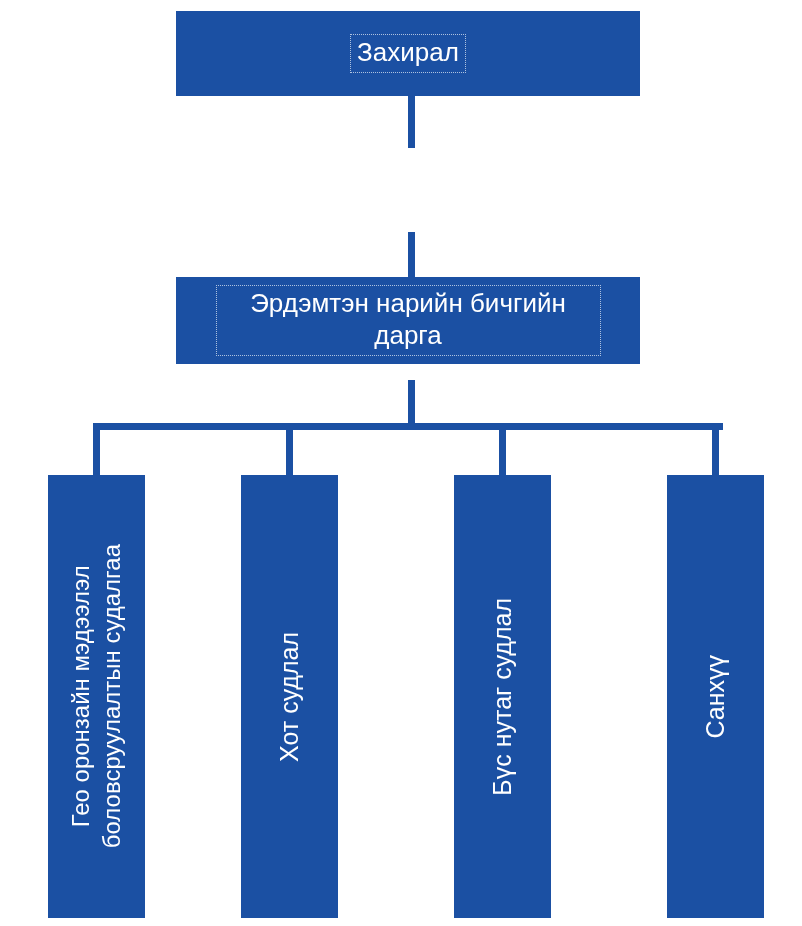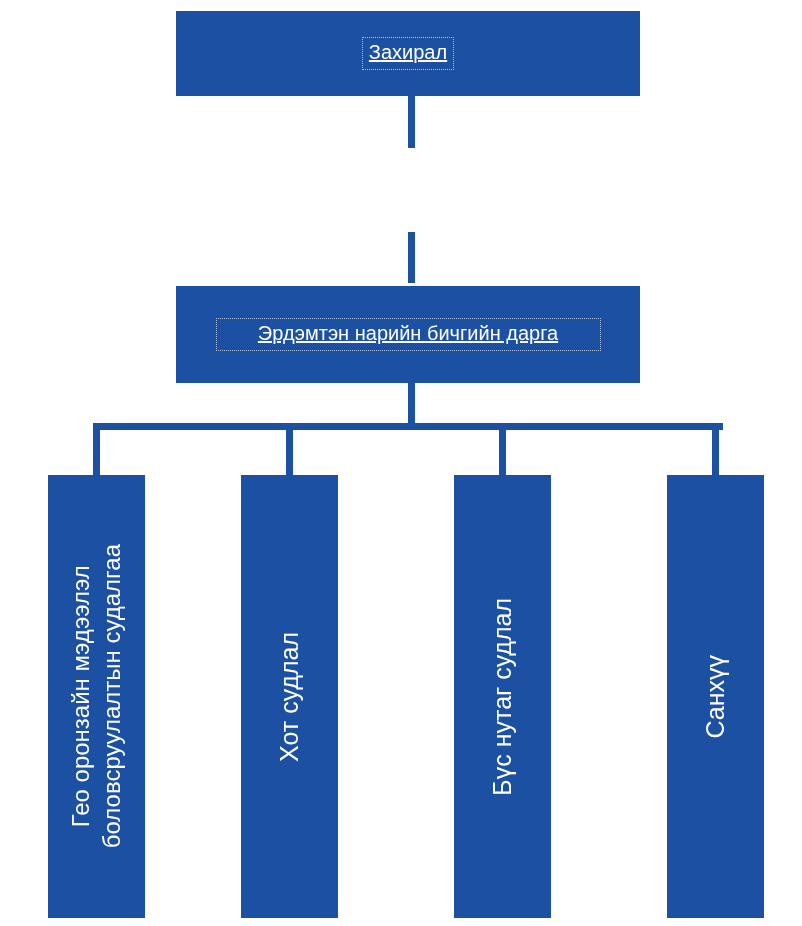--- a/index.html
+++ b/index.html
@@ -22,33 +22,32 @@
   .node-box {
     position: absolute;
     background: #1B50A3;
     display: flex;
     align-items: center;
     justify-content: center;
     box-sizing: border-box;
   }
   .node-text {
     color: #ffffff;
-    font-size: 20px;
+    font-size: 26px;
     line-height: 1.22;
     text-align: center;
     border: 1px dotted rgba(255,255,255,0.65);
     padding: 2px 6px 4px 6px;
     box-sizing: border-box;
     white-space: pre-line;
-    text-decoration: underline;
   }
 
   #box-director      { left: 176px; top: 11px;  width: 464px; height: 85px; }
   #box-council       { left: 176px; top: 148px; width: 464px; height: 84px; }
-  #box-secretary     { left: 176px; top: 286px; width: 464px; height: 97px; }
+  #box-secretary     { left: 176px; top: 277px; width: 464px; height: 87px; }
 
   #box-secretary .node-text { width: 385px; }
 
   
   .conn {
     position: absolute;
     background: #1B50A3;
   }
   
   #conn-director-council  { left: 408px; top: 96px;  width: 7px; height: 52px; }

